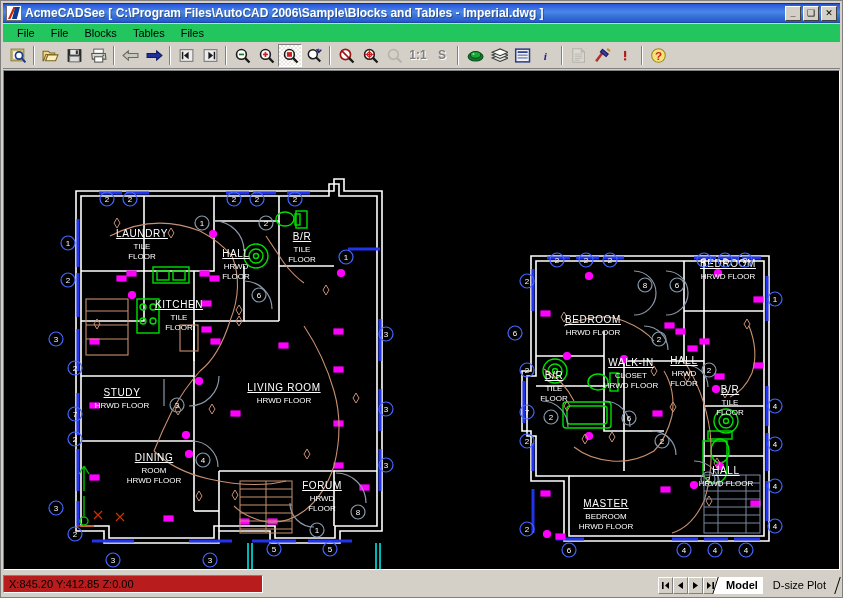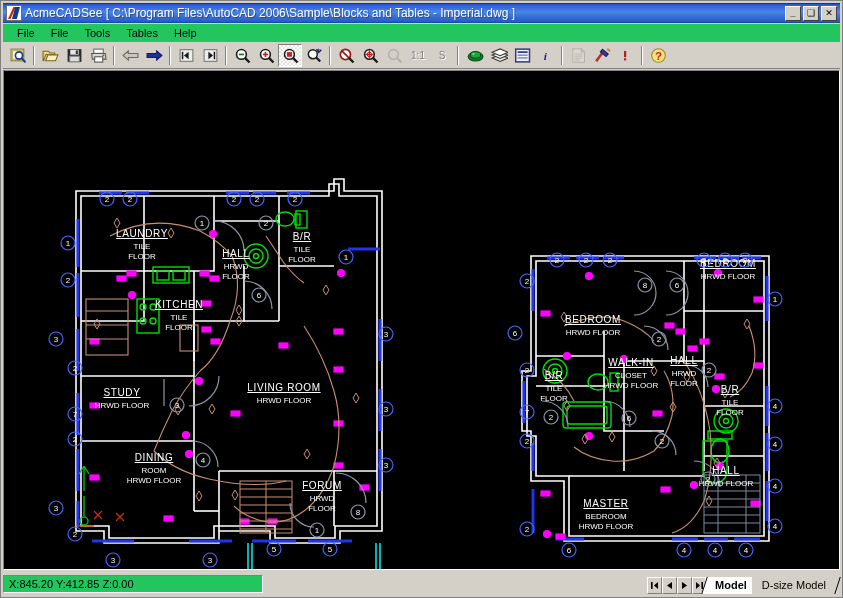--- a/index.html
+++ b/index.html
@@ -36,21 +36,21 @@
     content:"";position:absolute;left:1px;top:1px;width:12px;height:12px;
     background:#cc2200;
     clip-path:polygon(0 100%,45% 0,65% 0,20% 100%);
   }
   .title-icon::after{
     content:"";position:absolute;left:5px;top:1px;width:8px;height:12px;
     background:#0a3d91;
     clip-path:polygon(40% 0,100% 0,60% 100%,0 100%);
   }
   .title-text{
-    color:#ffffff;font-weight:normal;font-size:12px;
+    color:#ffffff;font-weight:bold;font-size:12px;
     white-space:nowrap;overflow:hidden;flex:1 1 auto;
     text-shadow:1px 1px 0 rgba(0,0,0,.35);
     letter-spacing:0px;
   }
   .wbtns{display:flex;gap:2px;flex:0 0 auto;padding-right:1px;}
   .wbtn{
     width:16px;height:15px;
     background:#d4d0c8;
     border:1px solid;
     border-color:#ffffff #404040 #404040 #ffffff;
@@ -87,21 +87,21 @@
     display:flex;align-items:center;justify-content:center;
     position:relative;flex:0 0 auto;
     box-sizing:border-box;
     border:1px solid transparent;
   }
   .tb.pressed{
     border-color:#808080 #ffffff #ffffff #808080;
     background:repeating-conic-gradient(#e8e5df 0% 25%, #ffffff 0% 50%) 0 0/4px 4px;
   }
   .tb svg{display:block;}
-  .tb .txt{font-size:10px;color:#000;font-weight:normal;}
+  .tb .txt{font-size:12px;color:#000;font-weight:bold;}
   .tb.dis .txt{color:#808080;text-shadow:1px 1px 0 #ffffff;}
   .sep{
     width:2px;height:19px;margin:0 3px;flex:0 0 auto;
     border-left:1px solid #808080;
     border-right:1px solid #ffffff;
     box-sizing:border-box;
   }
   
   .canvas-frame{
     position:absolute;left:2px;top:69px;width:837px;height:500px;
@@ -118,21 +118,21 @@
   
   .statusbar{
     position:absolute;left:2px;bottom:3px;right:2px;height:20px;
     display:flex;align-items:center;
     box-sizing:border-box;
   }
   .status-coord{
     width:260px;height:18px;
     border:1px solid;
     border-color:#808080 #ffffff #ffffff #808080;
-    background:#22c55e;
+    background:#b91c1c;
     display:flex;align-items:center;padding-left:5px;
     font-size:11px;color:#000;
     box-sizing:border-box;
   }
   .status-gap{flex:1 1 auto;height:18px;}
   .tabs-area{
     display:flex;align-items:flex-end;height:19px;flex:0 0 auto;
     padding-right:6px;
   }
   .navbtns{display:flex;align-items:center;height:17px;margin-right:1px;}
@@ -187,23 +187,23 @@
         </div>
       <div class="wbtn">
           <span>✕</span>
         </div>
     </div>
   </div>
 
   <div class="menubar">
     <div class="menu-item">File</div>
     <div class="menu-item">File</div>
-    <div class="menu-item">Tools</div>
+    <div class="menu-item">Blocks</div>
     <div class="menu-item">Tables</div>
-    <div class="menu-item">Help</div>
+    <div class="menu-item">Files</div>
   </div>
 
   <div class="toolbar" id="toolbar">
       <div class="tb">
         <svg width="17" height="17" viewBox="0 0 16 16">
           <rect x="1" y="2" width="12" height="11" fill="#f3e3a0" stroke="#8a7a30"></rect>
           <rect x="2.5" y="3.5" width="9" height="8" fill="#ffffff" stroke="#b9a96a"></rect>
           <circle cx="8.5" cy="8" r="3.4" fill="none" stroke="#1b3f8f" stroke-width="1.6"></circle>
           <line x1="11" y1="10.5" x2="14.5" y2="14.5" stroke="#1b3f8f" stroke-width="2"></line>
         </svg>
@@ -995,19 +995,19 @@
               <rect x="6.4" y="1" width="1.6" height="7" fill="#000"></rect>
             </svg>
         </div>
       </div>
       <div class="tab active">
         <span class="lskew"></span>
         <span class="tab-txt">Model</span>
         <span class="rskew"></span>
       </div>
       <div class="tab">
-        <span class="tab-txt">D-size Model</span>
+        <span class="tab-txt">D-size Plot</span>
         <span class="rskew"></span>
       </div>
     </div>
   </div>
 
 </div>
 
 </body></html>

